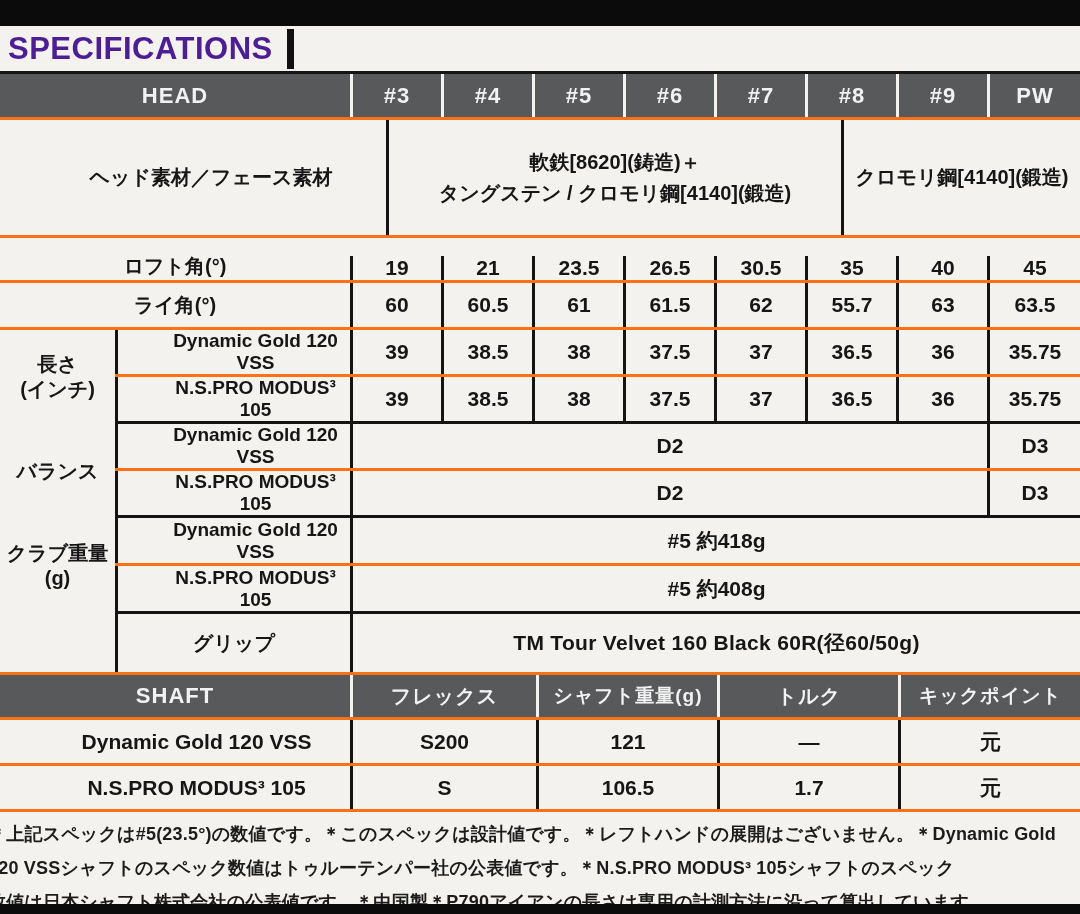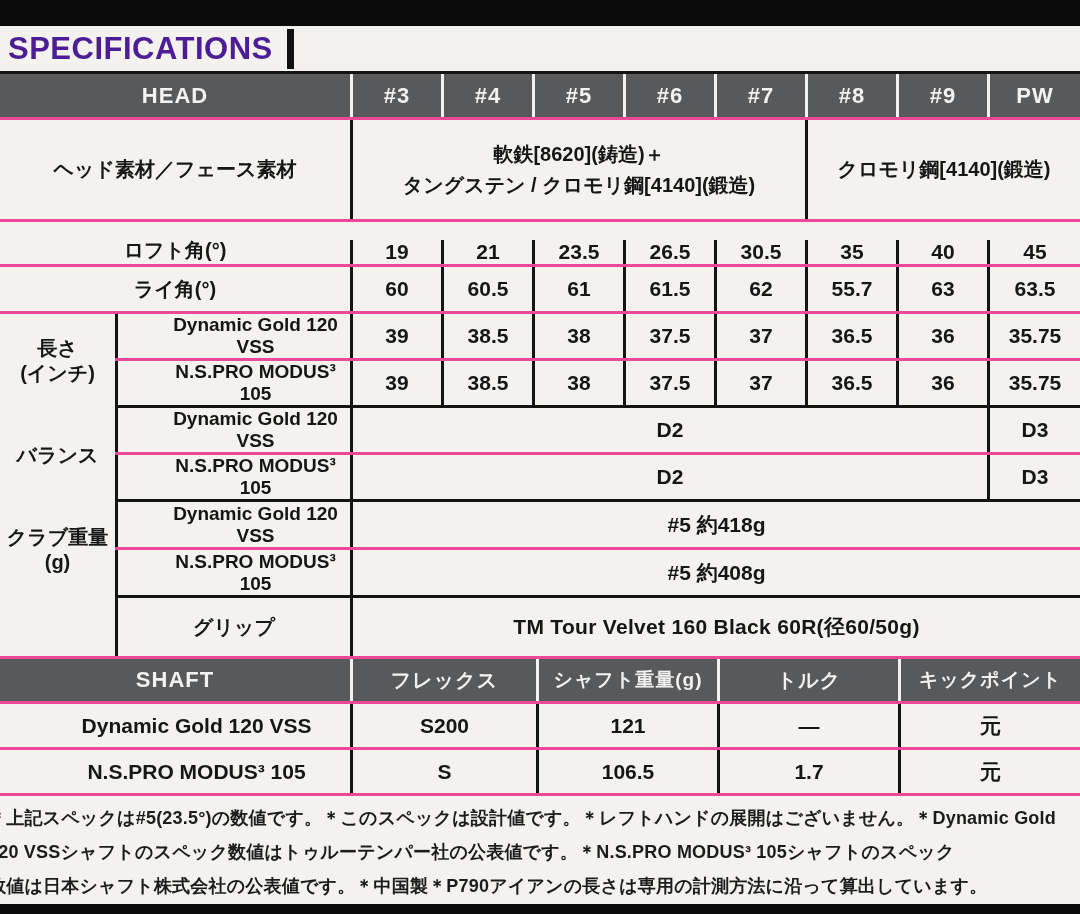--- a/index.html
+++ b/index.html
@@ -7,41 +7,41 @@
     width:1080px;height:914px;background:#f3f2ef;overflow:hidden;position:relative;
     font-family:"Liberation Sans","DejaVu Sans",sans-serif;color:#161616;
   }
   .topbar{height:26px;background:#0b0b0b;}
   .bottombar{height:10px;background:#0b0b0b;position:absolute;left:0;right:0;bottom:0;}
   .titlebar{height:45px;display:flex;align-items:center;padding-left:8px;}
   .title{font-size:31px;font-weight:700;letter-spacing:.5px;color:#4c1d95;}
   .title-rule{width:7px;height:40px;background:#111;margin-left:14px;}
 
   .tbl{border-top:3px solid #141414;}
-  .row{display:flex;box-sizing:border-box;border-bottom:3px solid #ec4899;align-items:stretch;}
+  .row{display:flex;box-sizing:border-box;border-bottom:3px solid #f97316;align-items:stretch;}
   .c{box-sizing:border-box;display:flex;align-items:center;justify-content:center;
      text-align:center;border-left:3px solid #141414;overflow:hidden;}
   .c:first-child{border-left:none;}
   .bl{border-left:3px solid #141414 !important;}
 
   
   .w-lab2{width:350px;}   
   .w-g{width:115px;}      
   .w-s{width:235px;}      
   .w-d{width:91px;}       
   .w-m5{width:455px;}     
   .w-d7{width:637px;}     
   .fx{flex:1;}
 
   
   .w-sf{width:186px;}.w-sw{width:181px;}.w-st{width:181px;}
 
   
   .r-hdr{height:46px;}
-  .r-mat{height:102px;}
+  .r-mat{height:118px;padding-left:36px;}
   .r-loft{height:45px;align-items:flex-end;}
   .r-lie{height:47px;}
   .r-sub{height:47px;}
   .r-sub2{height:48px;}
   .r-grip{height:61px;}
   .r-shdr{height:45px;}
   .r-srow{height:46px;}
 
   .group{display:flex;}
   .gstack{flex:1;display:flex;flex-direction:column;}

